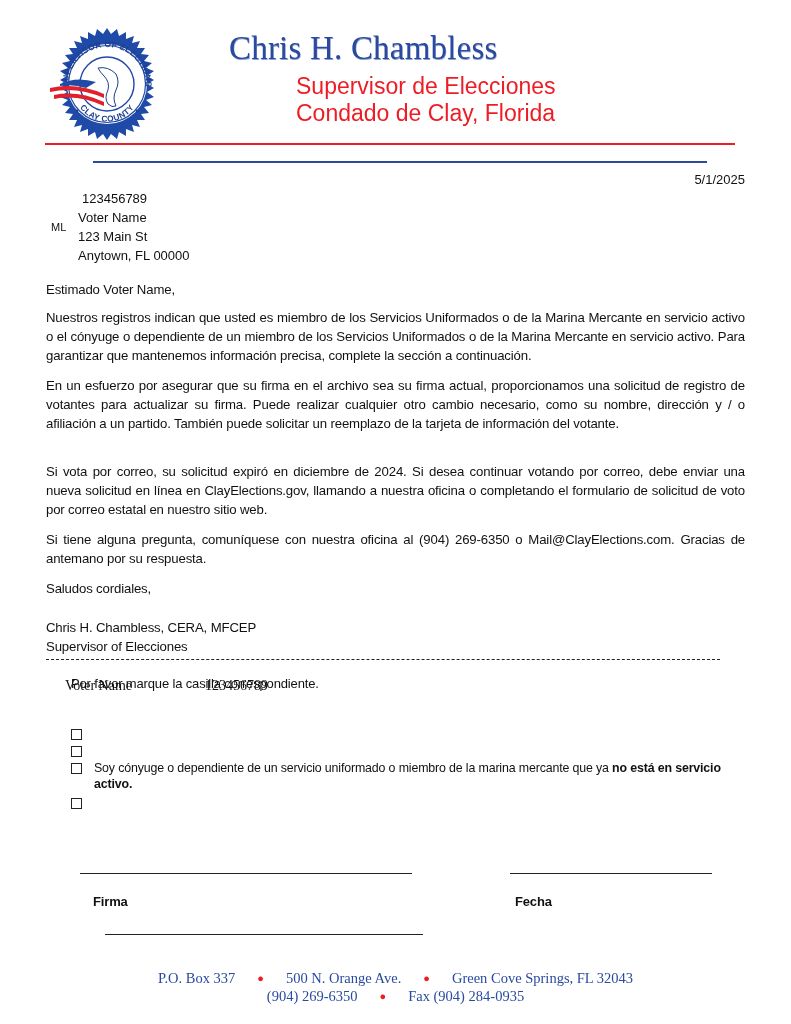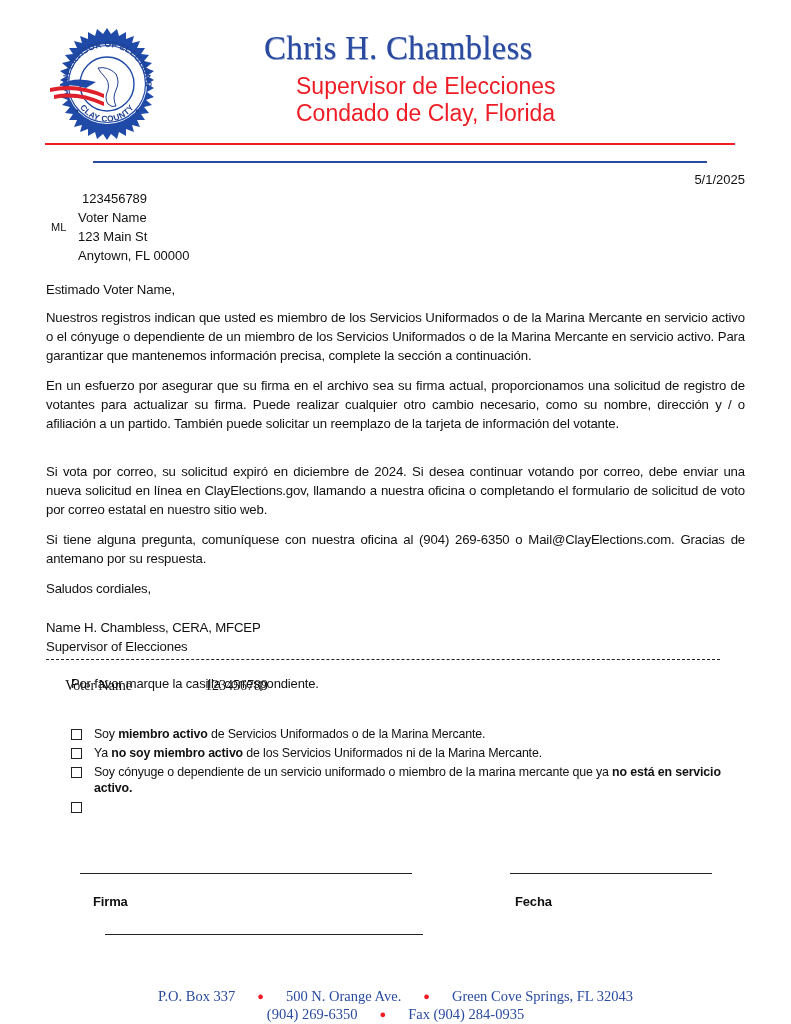--- a/index.html
+++ b/index.html
@@ -1,41 +1,41 @@
 <!DOCTYPE html>
 <html><head>
 <meta charset="utf-8">
 <style>
   html, body { margin: 0; padding: 0; background: #ffffff; }
   body { width: 791px; height: 1024px; position: relative; overflow: hidden;
          font-family: "Liberation Sans", sans-serif; color: #111; }
   .abs { position: absolute; }
   .body-text { font-family: "Liberation Sans Narrow", "Liberation Sans", sans-serif; font-size: 13.2px; line-height: 19px; letter-spacing: -0.15px; }
   .seal { left: 46px; top: 28px; width: 122px; height: 112px; }
-  .hdr-name { left: 229px; top: 30px; font-family: "Liberation Serif", serif; font-size: 33px; color: #2a4aa0; letter-spacing: 0.2px; text-shadow: 0.6px 0.6px 0 #8ea0cc; margin-left: 35px; }
+  .hdr-name { left: 229px; top: 30px; font-family: "Liberation Serif", serif; font-size: 33px; color: #2a4aa0; letter-spacing: 0.2px; text-shadow: 0.6px 0.6px 0 #8ea0cc; }
   .hdr-line { left: 250px; font-size: 23px; color: #ee1c24; font-family: "Liberation Sans", sans-serif; margin-left: 46px; }
   .rule-red { left: 45px; top: 143px; width: 690px; height: 2px; background: #ee1c24; }
   .rule-blue { left: 93px; top: 161px; width: 614px; height: 2px; background: #2a4aa0; }
   .date { right: 46px; top: 172px; font-size: 13px; }
   .addr { left: 78px; top: 189px; font-size: 13px; line-height: 19px; }
   .addr .acct { padding-left: 4px; }
   .ml { left: 51px; top: 221px; font-size: 11px; }
   .para { left: 46px; width: 699px; text-align: justify; }
   .dash { left: 46px; top: 659px; width: 674px; height: 0; border-top: 1px dashed #222; }
   .stub { top: 678px; font-family: "Liberation Serif", serif; font-size: 14px; }
   .instr { left: 46px; top: 674px; font-weight: normal; font-size: 13px; margin-left: 25px; }
   .opts { left: 70px; top: 726px; width: 670px; font-size: 12.4px; line-height: 16px; }
   .opt { display: flex; margin-bottom: 3px; }
   .opt .box { flex: 0 0 auto; width: 9px; height: 9px; border: 1px solid #222; margin: 3px 12px 0 1px; cursor: pointer; }
   .opt .txt b { font-weight: bold; }
   .sigline { top: 873px; height: 0; border-top: 1.4px solid #222; }
   .siglabel { top: 892px; font-weight: bold; font-size: 13px; text-align: center; }
   .contact { left: 104px; top: 919px; font-weight: bold; font-size: 13px; }
   .contact-line { display: inline-block; width: 318px; border-bottom: 1.4px solid #222; vertical-align: -2px; margin-left: 1px; }
-  .footer { left: 0; width: 791px; text-align: center; font-family: "Liberation Serif", serif; font-size: 14.5px; color: #2a4aa0; margin-top: 18px; }
+  .footer { left: 0; width: 791px; text-align: center; font-family: "Liberation Serif", serif; font-size: 14.5px; color: #2a4aa0; }
   .bullet { color: #ee1c24; font-size: 11px; margin: 0 22px; vertical-align: 1px; }
 </style>
 </head>
 <body>
 
 <div class="abs seal">
   <svg width="122" height="112" viewBox="0 0 122 112">
     <defs>
       <path id="arcTop" d="M 22 58 A 39 39 0 0 1 100 58"></path>
       <path id="arcBot" d="M 30 72 A 33 33 0 0 0 92 72"></path>
@@ -84,38 +84,36 @@
   <div>123 Main St</div>
   <div>Anytown, FL 00000</div>
 </div>
 
 <div class="abs para body-text" style="top:280px">Estimado Voter Name,</div>
 <div class="abs para body-text" style="top:308px">Nuestros registros indican que usted es miembro de los Servicios Uniformados o de la Marina Mercante en servicio activo o el cónyuge o dependiente de un miembro de los Servicios Uniformados o de la Marina Mercante en servicio activo. Para garantizar que mantenemos información precisa, complete la sección a continuación.</div>
 <div class="abs para body-text" style="top:376px">En un esfuerzo por asegurar que su firma en el archivo sea su firma actual, proporcionamos una solicitud de registro de votantes para actualizar su firma. Puede realizar cualquier otro cambio necesario, como su nombre, dirección y / o afiliación a un partido. También puede solicitar un reemplazo de la tarjeta de información del votante.</div>
 <div class="abs para body-text" style="top:462px">Si vota por correo, su solicitud expiró en diciembre de 2024. Si desea continuar votando por correo, debe enviar una nueva solicitud en línea en ClayElections.gov, llamando a nuestra oficina o completando el formulario de solicitud de voto por correo estatal en nuestro sitio web.</div>
 <div class="abs para body-text" style="top:530px">Si tiene alguna pregunta, comuníquese con nuestra oficina al (904) 269-6350 o Mail@ClayElections.com. Gracias de antemano por su respuesta.</div>
 <div class="abs para body-text" style="top:579px">Saludos cordiales,</div>
-<div class="abs para body-text" style="top:618px">Name H. Chambless, CERA, MFCEP</div>
+<div class="abs para body-text" style="top:618px">Chris H. Chambless, CERA, MFCEP</div>
 <div class="abs para body-text" style="top:637px">Supervisor of Elecciones</div>
 
 <div class="abs dash"></div>
 
 <div class="abs stub" style="left:65px">Voter Name</div>
 <div class="abs stub" style="left:205px">123456789</div>
 
 <div class="abs instr body-text">Por favor marque la casilla correspondiente.</div>
 
 <div class="abs opts body-text">
   <div class="opt">
     <span class="box"></span>
-    <span class="txt"><span>Soy </span><b>miembro activo</b><span> de Servicios Uniformados o de la Marina Mercante.</span></span>
   </div>
   <div class="opt">
     <span class="box"></span>
-    <span class="txt"><span>Ya </span><b>no soy miembro activo</b><span> de los Servicios Uniformados ni de la Marina Mercante.</span></span>
   </div>
   <div class="opt">
     <span class="box"></span>
     <span class="txt"><span>Soy cónyuge o dependiente de un servicio uniformado o miembro de la marina mercante que ya </span><b>no está en servicio activo.</b><span></span></span>
   </div>
   <div class="opt">
     <span class="box"></span>
   </div>
 </div>
 

